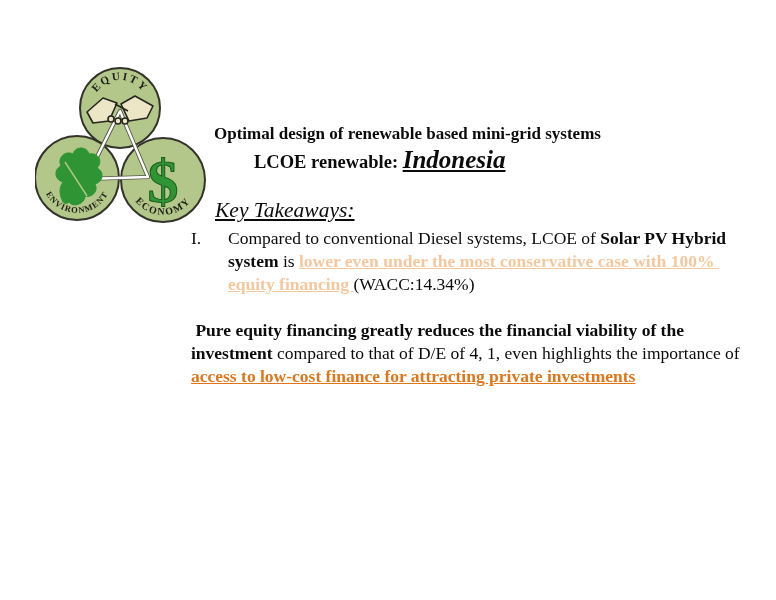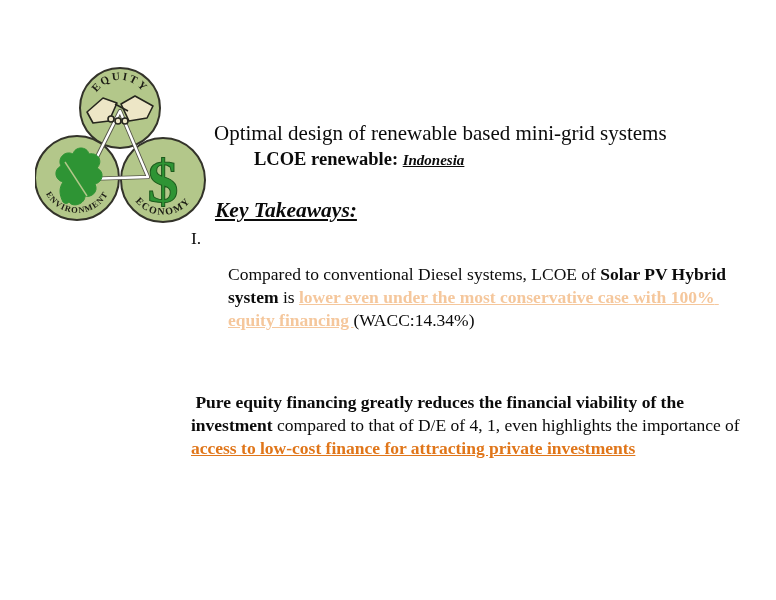--- a/index.html
+++ b/index.html
@@ -4,31 +4,31 @@
 <style>
   html,body{margin:0;padding:0;background:#ffffff;}
   .slide{
     position:relative;width:776px;height:600px;background:#ffffff;overflow:hidden;
     font-family:"Liberation Serif","DejaVu Serif",serif;color:#0b0b0b;
   }
   .logo{position:absolute;left:35px;top:54px;width:186px;height:192px;}
   .logo-label{fill:var(--logo-label);font-family:"Liberation Serif",serif;font-weight:bold;}
   .pillar{fill:var(--logo-circle);stroke:var(--logo-stroke);stroke-width:2;}
   .title-block{position:absolute;left:214px;top:121px;}
-  .title-line1{font-size:21px;font-weight:normal;line-height:25px;white-space:nowrap;}
+  .title-line1{font-size:17px;font-weight:bold;line-height:25px;white-space:nowrap;}
   .title-line2{font-size:18.5px;font-weight:bold;line-height:27px;padding-left:40px;white-space:nowrap;}
-  .title-emph{font-size:15px;font-style:italic;text-decoration:underline;}
+  .title-emph{font-size:25px;font-style:italic;text-decoration:underline;}
   .heading{
     position:absolute;left:215px;top:197px;
-    font-size:21.5px;font-weight:bold;font-style:italic;text-decoration:underline;line-height:26px;
+    font-size:21.5px;font-weight:normal;font-style:italic;text-decoration:underline;line-height:26px;
   }
   .takeaways{position:absolute;left:191px;top:227px;width:552px;}
   .takeaway-item{display:flex;margin-bottom:23px;}
   .numeral{flex:0 0 37px;font-size:17.5px;line-height:23px;}
-  .takeaway-text{flex:1;font-size:17.5px;line-height:23px;white-space:pre-wrap;margin-top:36px;}
+  .takeaway-text{flex:1;font-size:17.5px;line-height:23px;white-space:pre-wrap;}
   .seg-normal{}
   .seg-bold{font-weight:bold;}
   .seg-highlight-peach{color:var(--hl-peach);font-weight:bold;text-decoration:underline;}
   .seg-highlight-orange{color:var(--hl-orange);font-weight:bold;text-decoration:underline;}
   .seg-highlight-dark-orange{color:var(--hl-dark);font-weight:bold;text-decoration:underline;}
 </style>
 </head>
 <body>
 
 <div class="slide">

